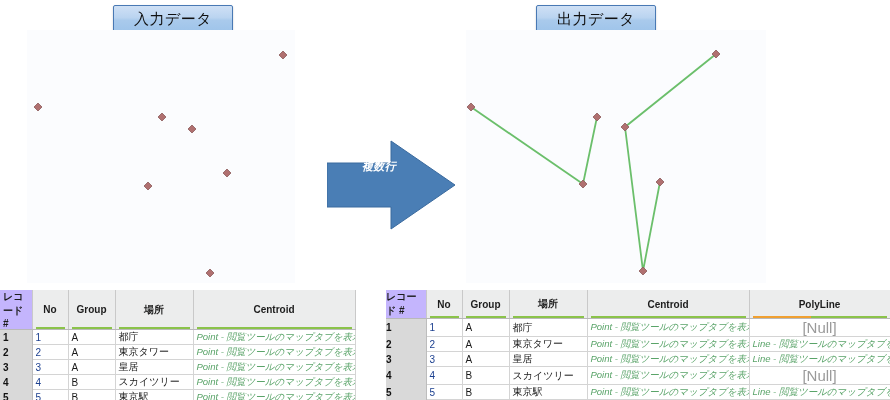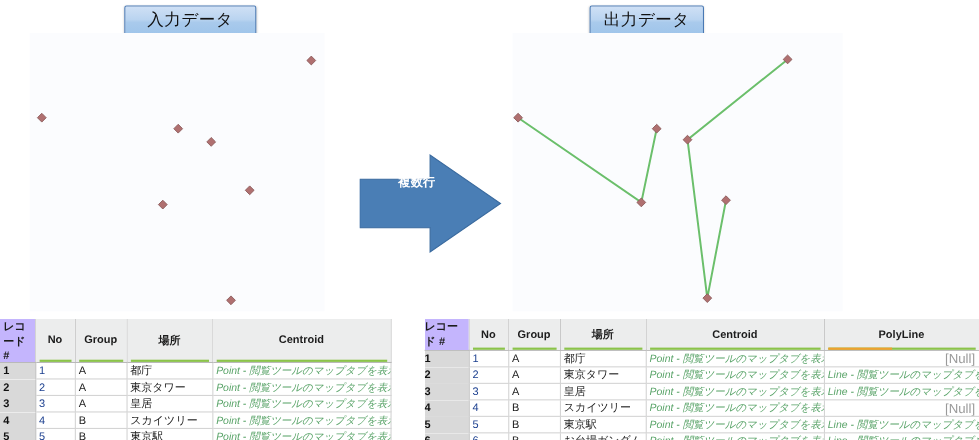--- a/index.html
+++ b/index.html
@@ -24,37 +24,37 @@
     border-radius: 2px;
     background: linear-gradient(to bottom, #cfe0f5 0%, #bad4f0 45%, #a9caec 55%, #9ec4ea 100%);
     color: #111111;
     font-size: 15px;
     text-align: center;
     line-height: 26px;
     box-shadow: 0 1px 2px rgba(0,0,0,0.22);
     letter-spacing: 0.5px;
   }
   #title-input  { left: 113px; top: 5px;  width: 120px; height: 28px; }
-  #title-output { left: 536px; top: 5px;  width: 104px; height: 28px; }
+  #title-output { left: 536px; top: 5px;  width: 120px; height: 28px; }
 
   
   .map-panel {
     position: absolute;
     background: #fbfcfe;
     overflow: hidden;
   }
   #panel-input  { left: 27px;  top: 30px; width: 268px; height: 253px; }
   #panel-output { left: 466px; top: 30px; width: 300px; height: 253px; }
   .map-panel svg { display: block; width: 100%; height: 100%; }
 
   
   #arrow-wrap {
     position: absolute;
     left: 327px; top: 135px;
-    width: 130px; height: 100px;
+    width: 130px; height: 100px; font-style: italic;
   }
   #arrow-wrap svg { display: block; }
   #arrow-label {
     position: absolute;
     left: 0; top: 24px;
     width: 104px;
     text-align: center;
     color: #ffffff;
     font-size: 11px;
     font-weight: bold;
@@ -123,22 +123,22 @@
   .grid td.num  { text-align: left; color: #1b3f8f; }
   .grid td.spatial {
     color: #5aa469;
     font-style: italic;
     font-size: 9.5px;
     text-align: left;
   }
   .grid td.nullv {
     color: #9a9a9a;
     font-style: normal;
-    font-size: 12px;
-    text-align: right;
+    font-size: 15px;
+    text-align: center;
   }
 
   #grid-input  { left: 0px;   top: 290px; width: 355px; }
   #grid-output { left: 386px; top: 290px; width: 504px; }
 
   #grid-output .hdr.rec, #grid-output td.rec { padding-left: 0; }
 </style>
 </head>
 <body>
 

